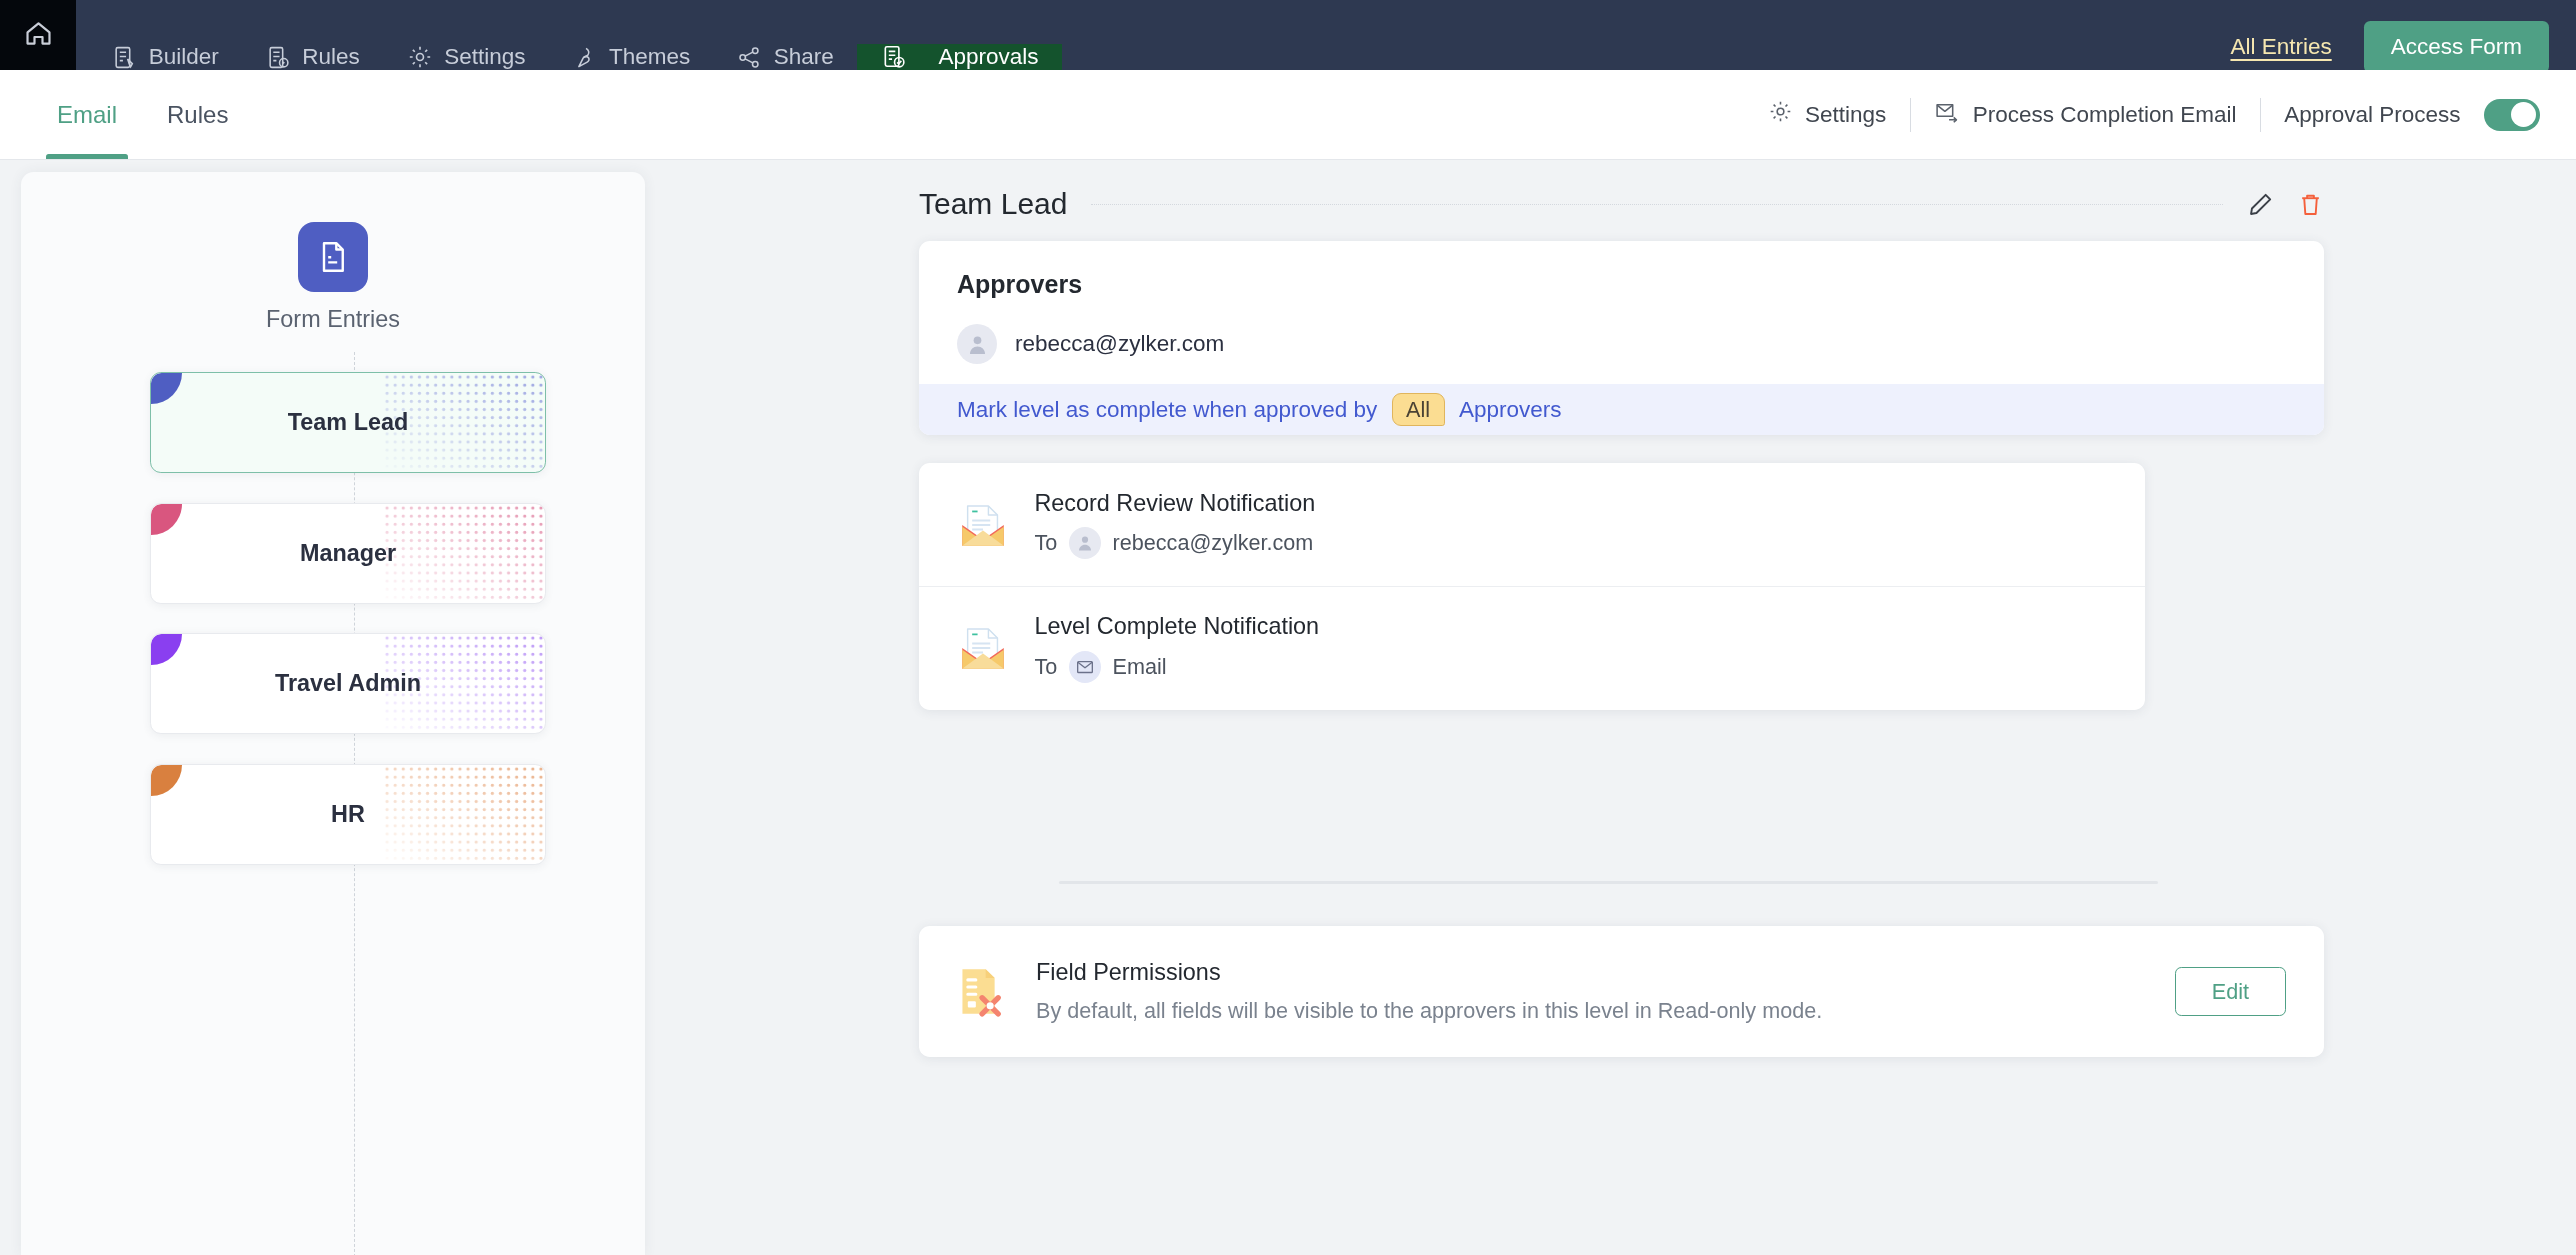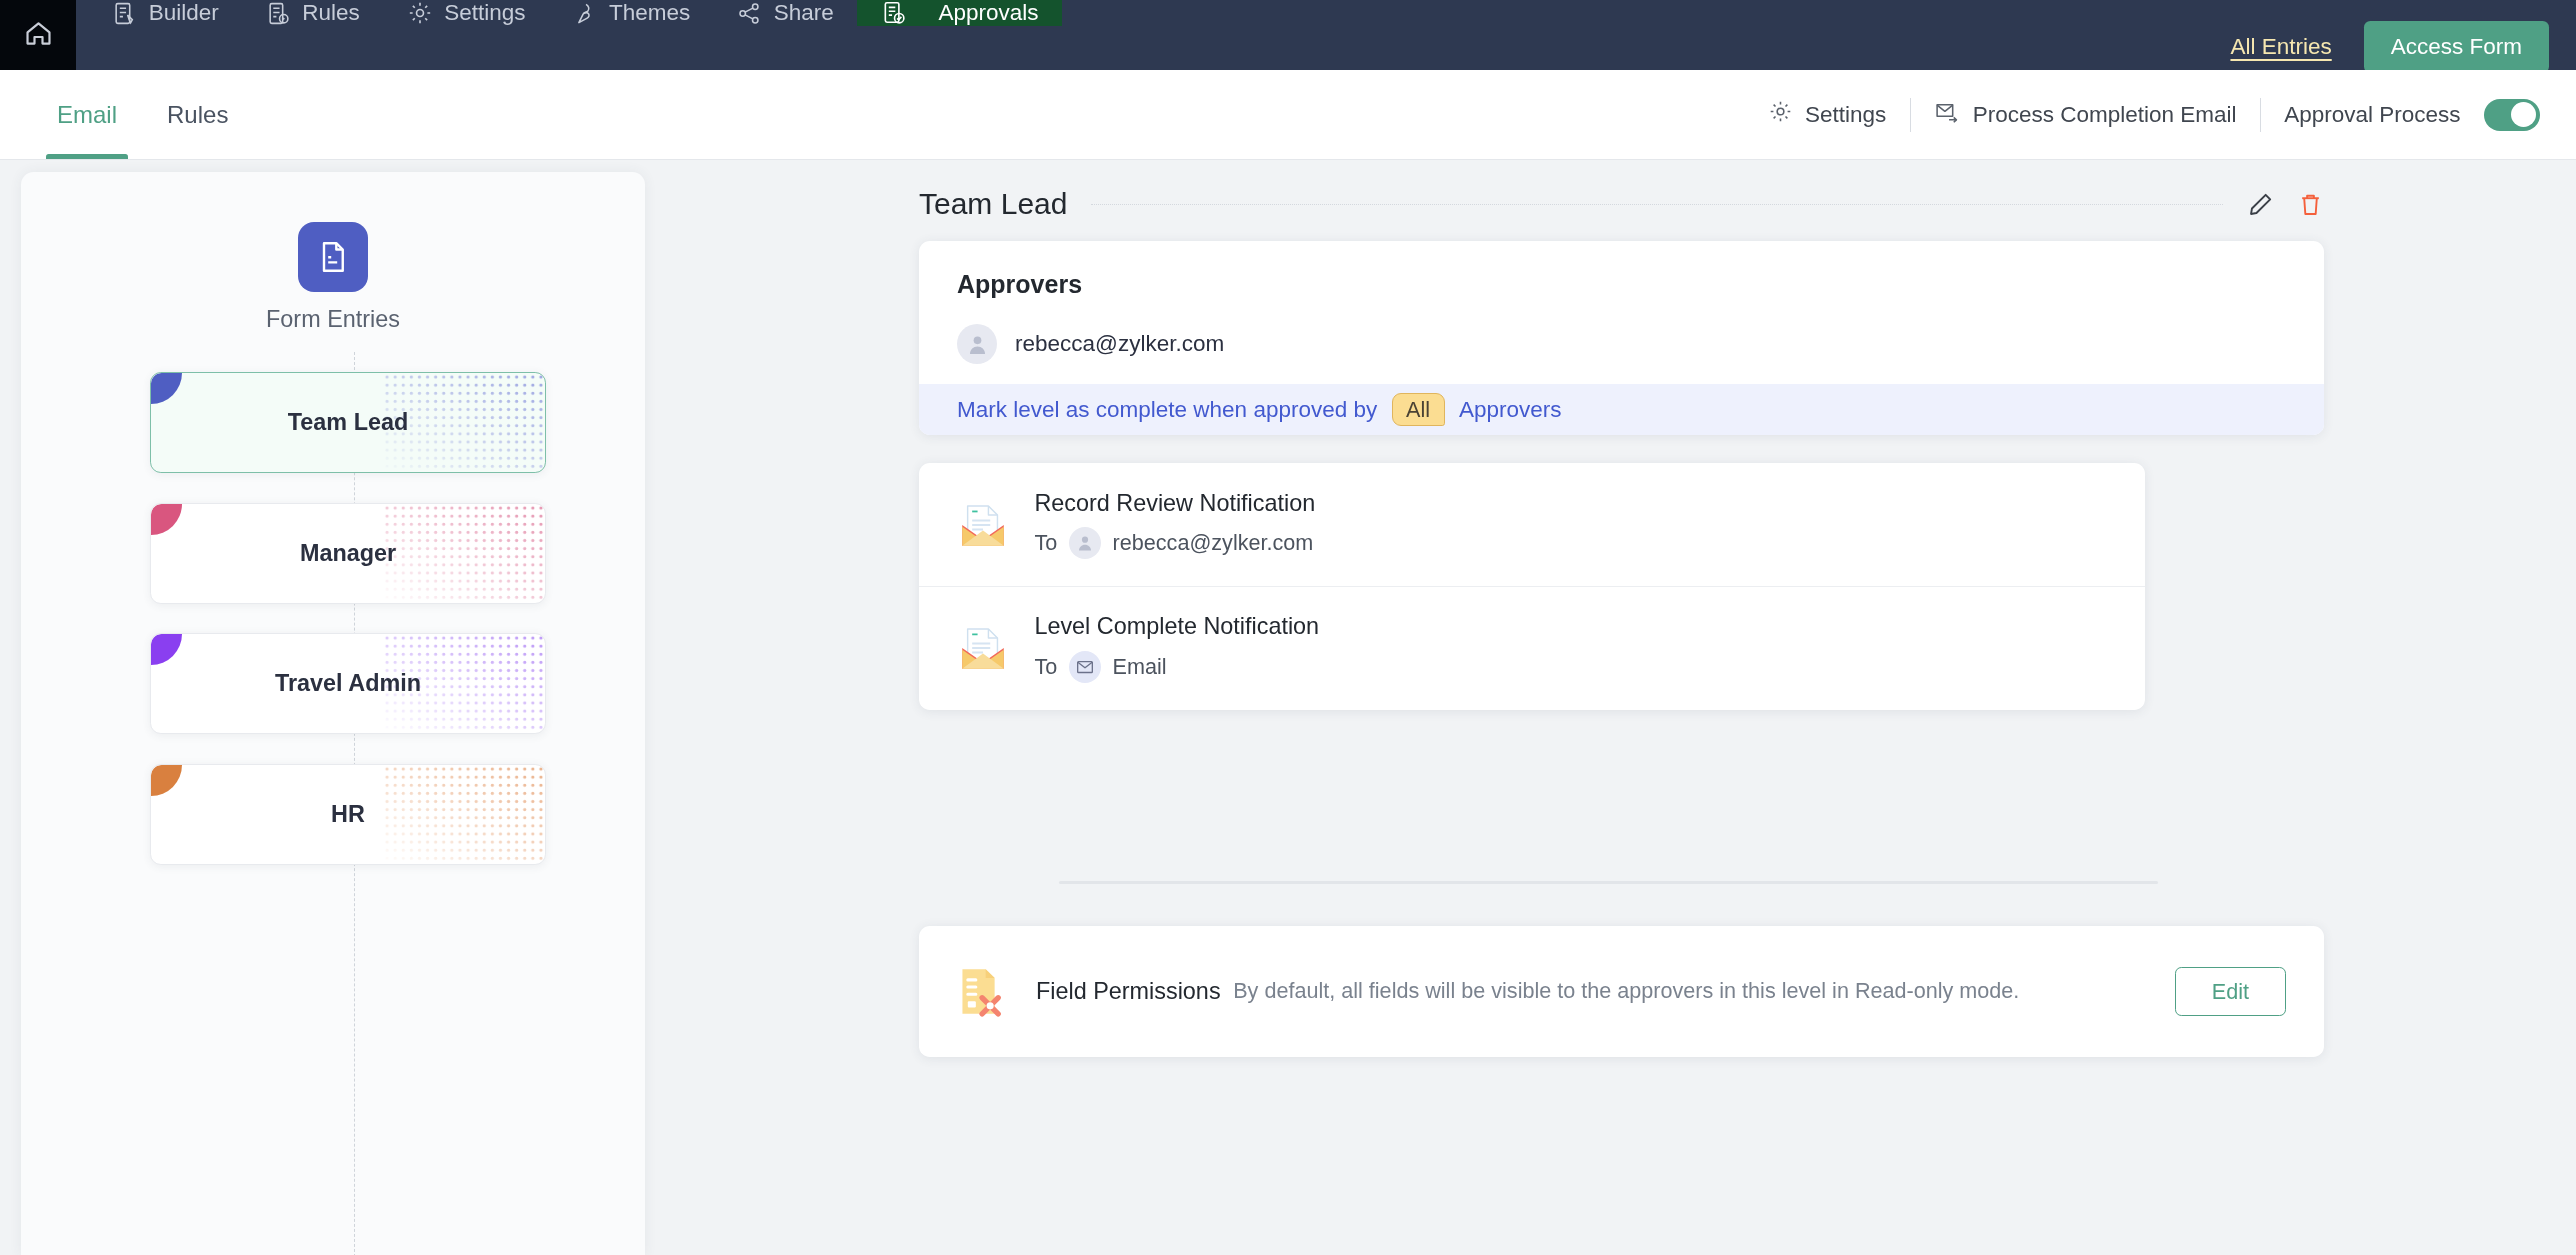--- a/index.html
+++ b/index.html
@@ -12,21 +12,21 @@
 
   
   .topnav {
     position: absolute; top: 0; left: 0; width: 2576px; height: 70px;
     background: #2e3951; display: flex; align-items: stretch;
   }
   .home-cell {
     width: 76px; background: #04070c; display: flex;
     align-items: center; justify-content: center; cursor: pointer;
   }
-  .nav-items { display: flex; align-items: flex-start; margin-left: 12.6px; }
+  .nav-items { display: flex; align-items: flex-end; margin-left: 12.6px; }
   .nav-item {
     display: flex; align-items: center; gap: 11.7px;
     padding: 0 23.4px; color: #c7cdd9; font-size: 22.5px; cursor: pointer;
     white-space: nowrap;
   }
   .nav-item.active { background: #14532d; color: #ffffff; gap: 32px; }
   .nav-item .ico { display: flex; align-items: center; }
   .nav-right {
     margin-left: auto; display: flex; align-items: center;
     gap: 32px; padding-right: 27px; margin-top: 24px;
@@ -187,21 +187,21 @@
     position: absolute; left: 374px; top: 721px; width: 1099px;
     height: 2.7px; background: #e2e5e9; border-radius: 1.8px;
   }
 
   #perm-card { left: 234px; top: 766px; width: 1405px; height: 131px; }
   .perm-inner {
     display: flex; align-items: center; height: 100%;
     padding: 0 38px 0 36px;
   }
   .perm-ico { width: 56px; height: 59px; flex: none; margin-right: 25px; }
-  .perm-txt { display: flex; flex-direction: row; gap: 12.6px; }
+  .perm-txt { display: flex; flex-direction: column; gap: 12.6px; }
   .perm-title { font-size: 23.4px; color: #23282f; }
   .perm-desc { font-size: 21.6px; color: #7a828e; }
   .edit-btn {
     margin-left: auto; border: 0.9px solid #4fa085; color: #4fa085;
     background: #fff; border-radius: 6.3px; padding: 10.8px 36px;
     font-size: 21.6px; cursor: pointer; font-family: inherit;
   }
 </style>
 </head>
 <body>

